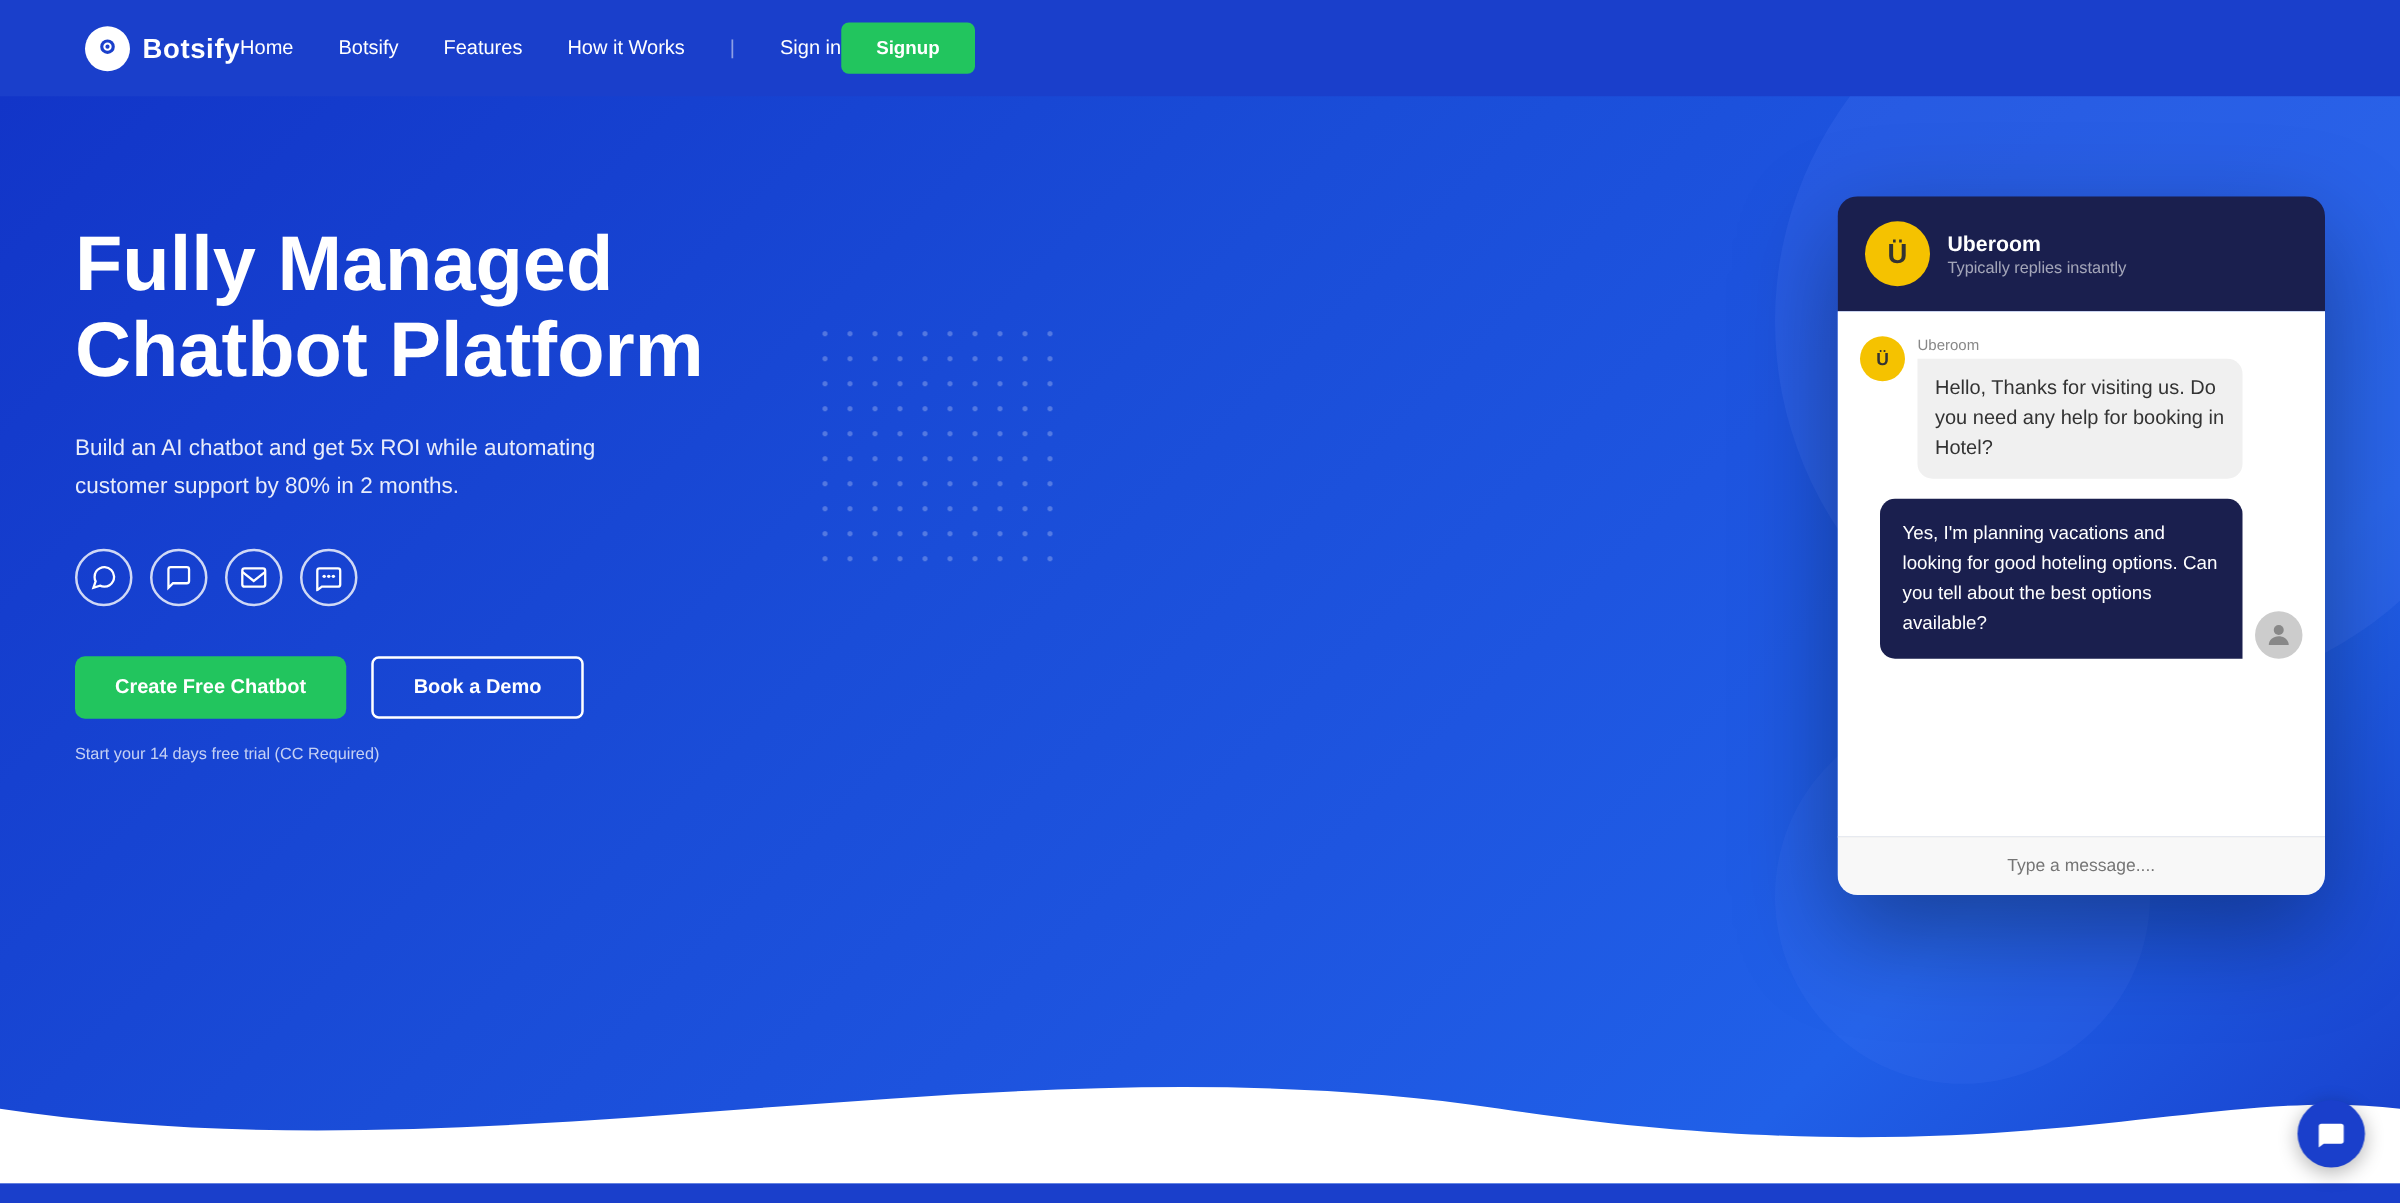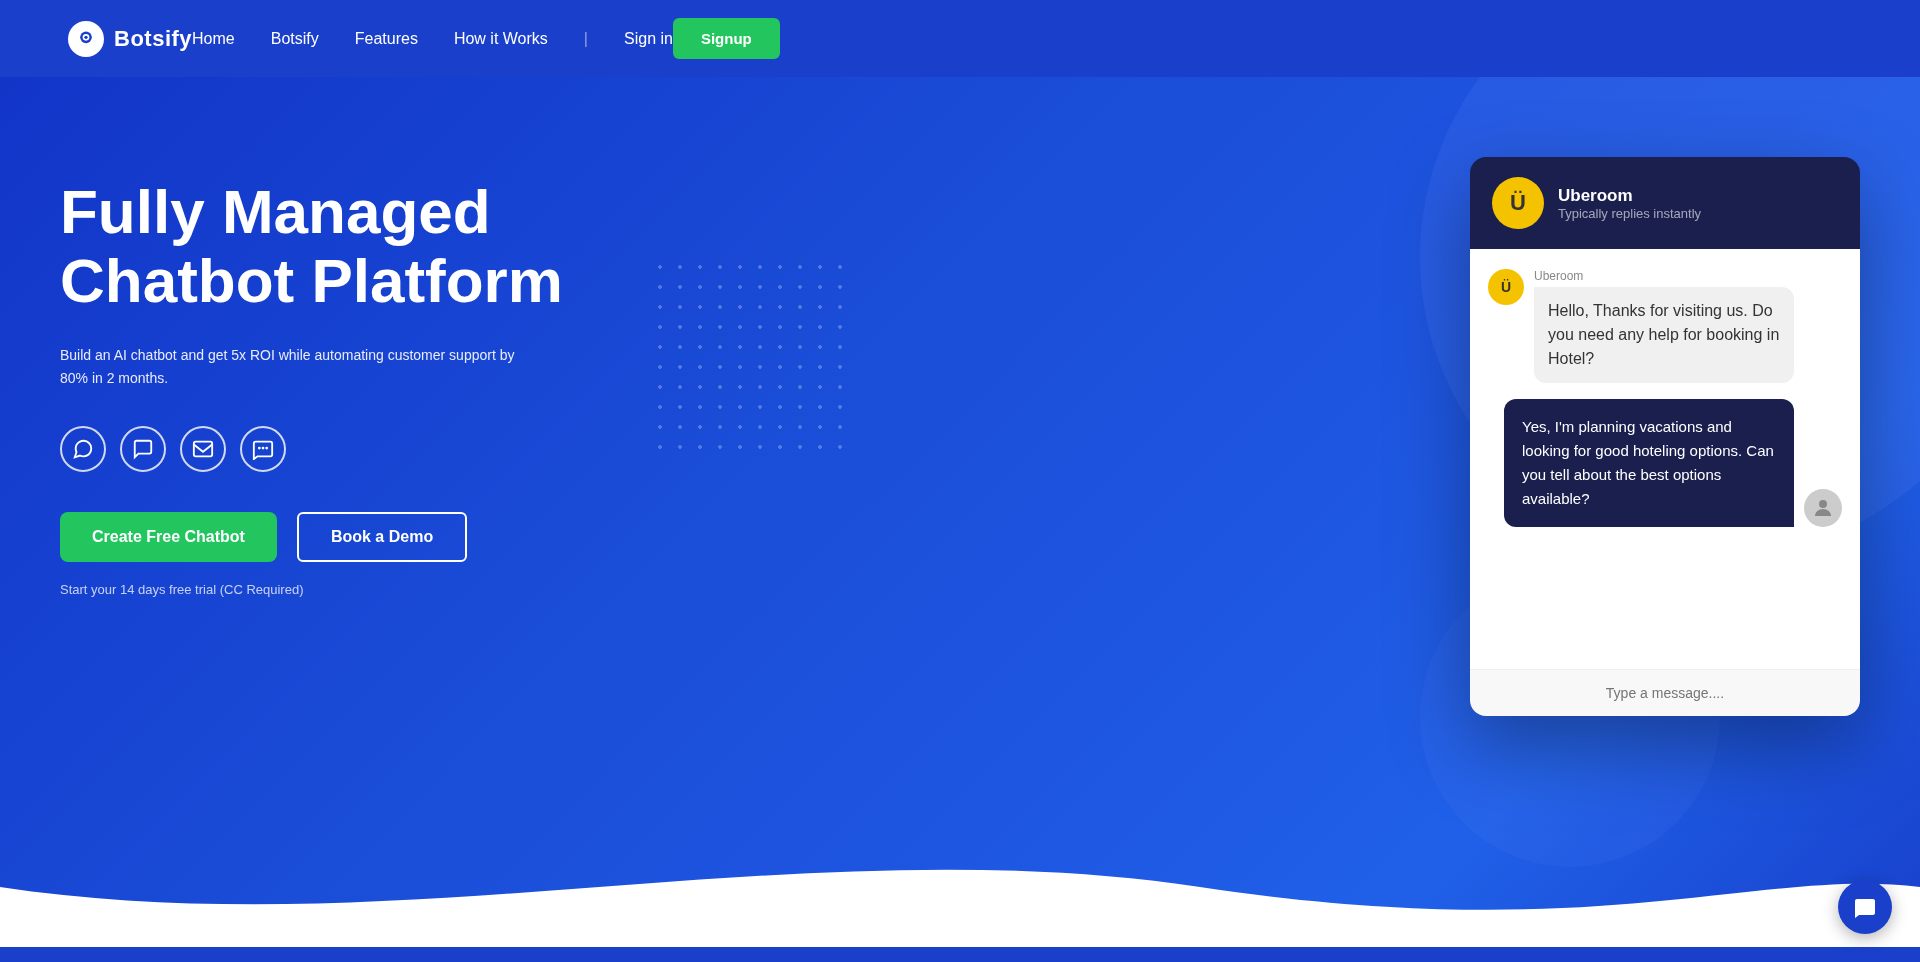--- a/index.html
+++ b/index.html
@@ -122,21 +122,21 @@
     }
     .hero-title {
       color: #fff;
       font-size: 62px;
       font-weight: 800;
       line-height: 1.12;
       margin-bottom: 28px;
     }
     .hero-subtitle {
       color: rgba(255,255,255,0.9);
-      font-size: 14px;
+      font-size: 18px;
       line-height: 1.65;
       margin-bottom: 36px;
       max-width: 480px;
     }
     .platform-icons {
       display: flex;
       gap: 14px;
       margin-bottom: 40px;
     }
     .platform-icon {

